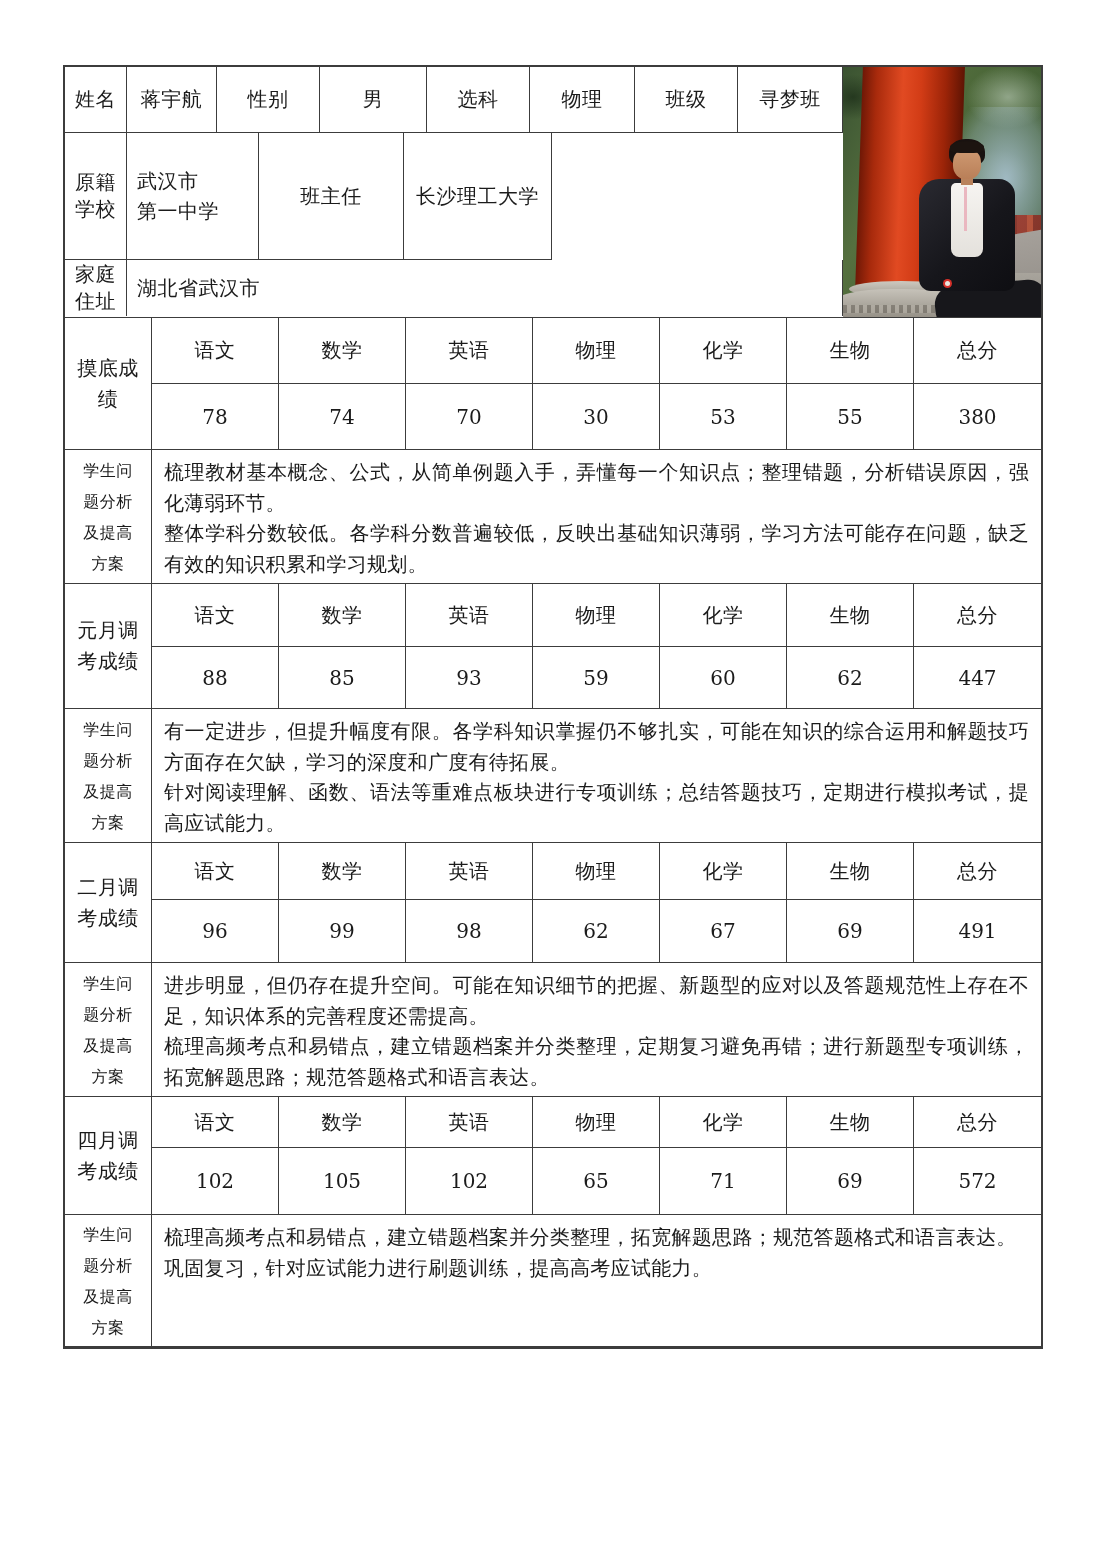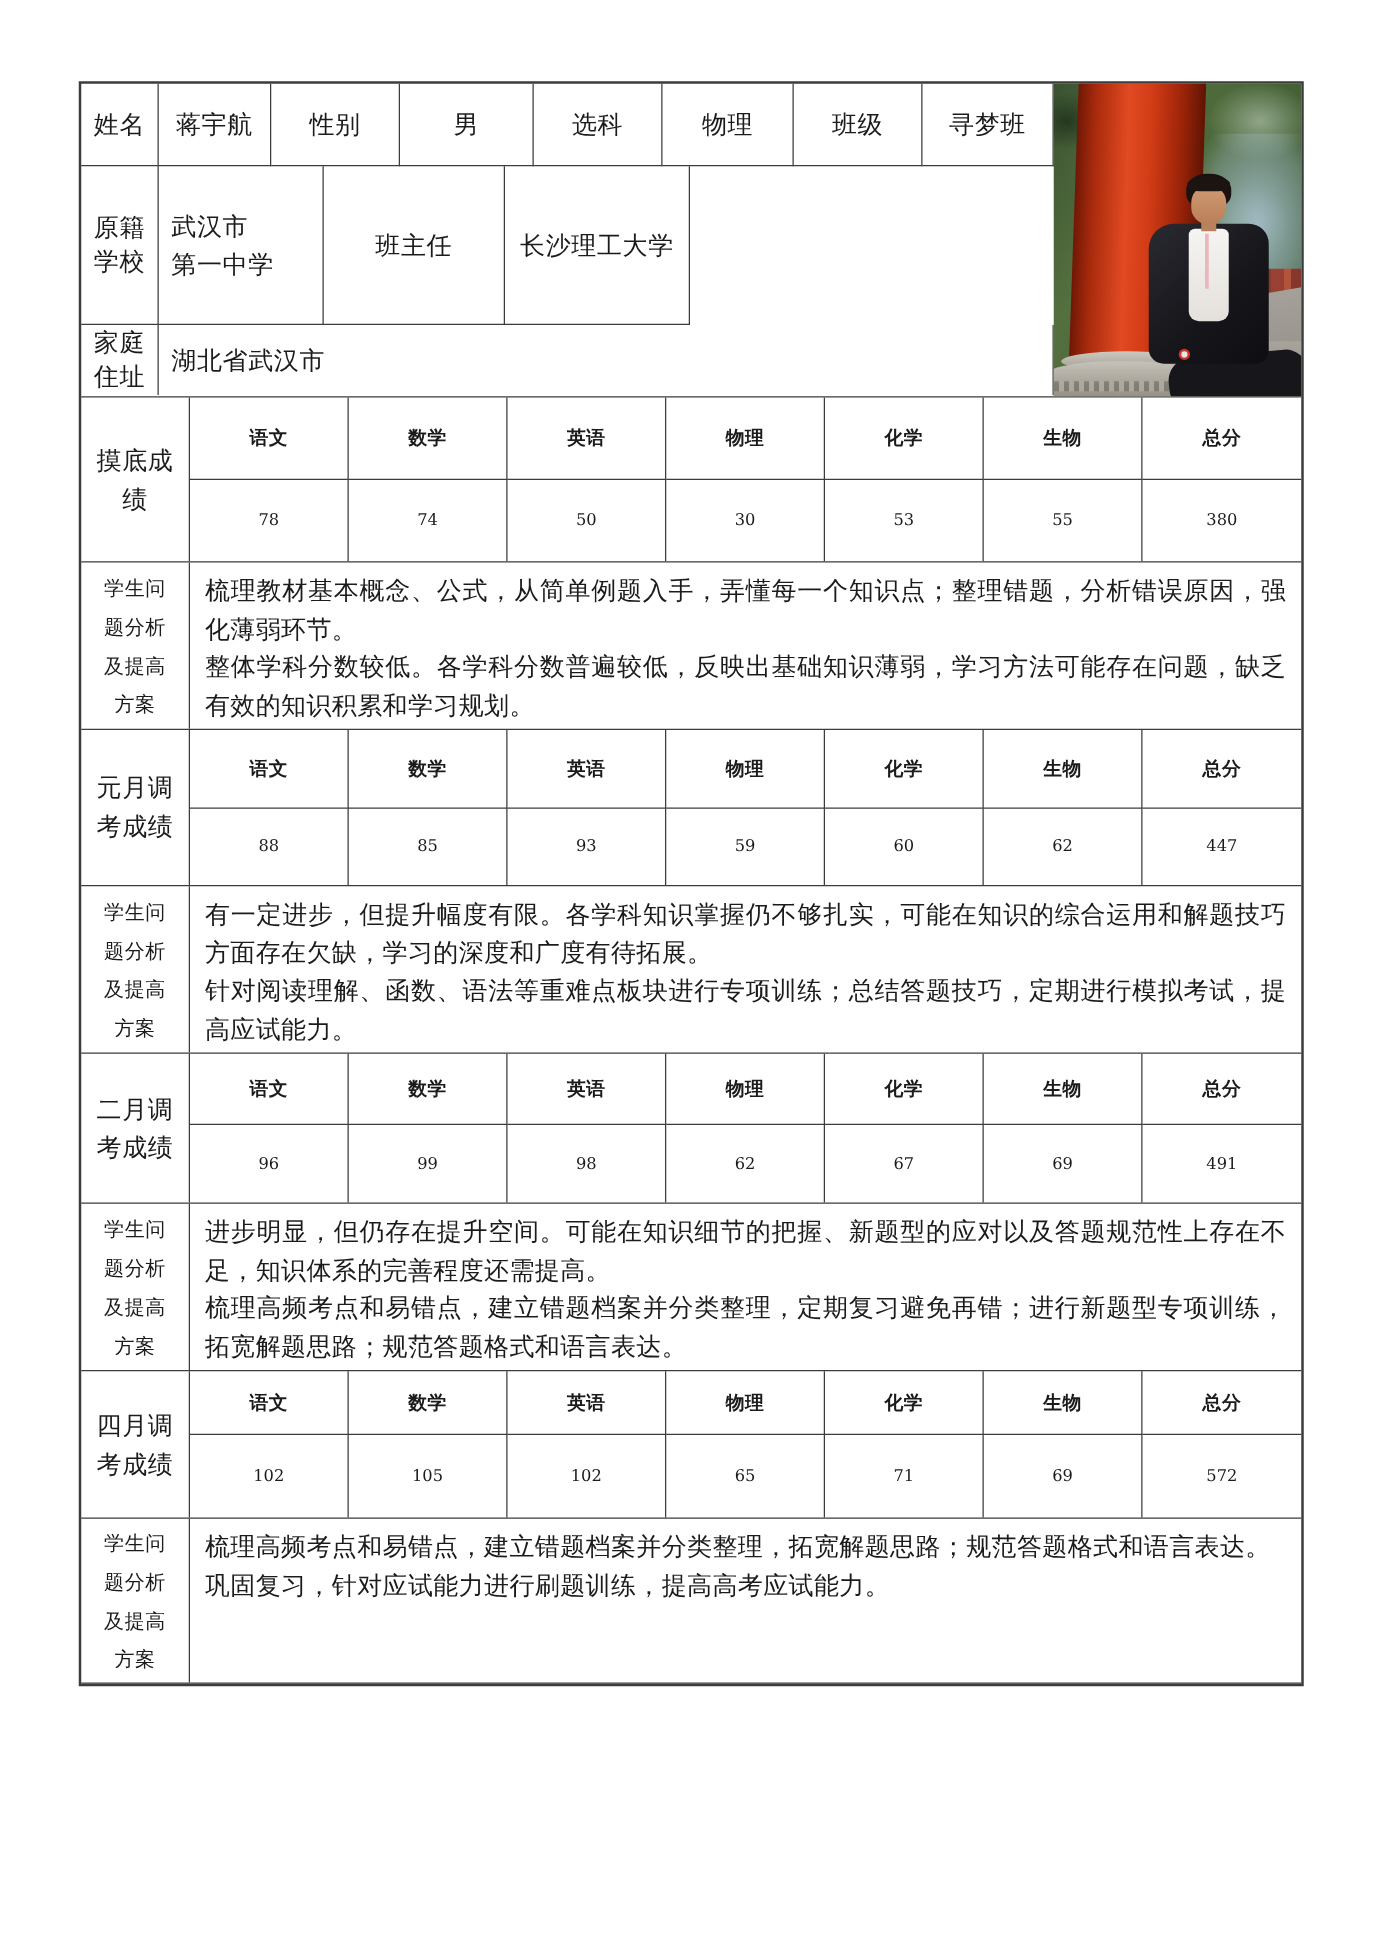--- a/index.html
+++ b/index.html
@@ -77,22 +77,22 @@
   .sec{display:grid;grid-template-columns:87px repeat(7,1fr);border-bottom:1px solid var(--line);}
   .sec .lab{
     grid-row:1/3;border-right:1px solid var(--line);box-sizing:border-box;
     display:flex;align-items:center;justify-content:center;text-align:center;
     font-size:20px;line-height:31px;padding:0 12px;word-break:break-all;letter-spacing:.5px;
   }
   .sec .sub,.sec .val{
     box-sizing:border-box;border-right:1px solid var(--line);
     display:flex;align-items:center;justify-content:center;
   }
-  .sec .sub{border-bottom:1px solid var(--line);font-size:15px;letter-spacing:.5px;font-weight:bold;}
-  .sec .val{font-size:13px;}
+  .sec .sub{border-bottom:1px solid var(--line);font-size:20px;letter-spacing:.5px;}
+  .sec .val{font-size:20px;}
   .sec .nr{border-right:none;}
   
   .ana{display:grid;grid-template-columns:87px 1fr;border-bottom:1px solid var(--line);}
   .ana .lab{
     border-right:1px solid var(--line);box-sizing:border-box;
     display:flex;align-items:center;justify-content:center;text-align:center;
     font-size:16px;line-height:31px;padding:0 13px;word-break:break-all;letter-spacing:.5px;
   }
   .ana .txt{
     box-sizing:border-box;padding:7px 12px 4px 12px;
@@ -156,21 +156,21 @@
         <div class="lab">摸底成绩</div>
         <div class="sub">语文</div>
         <div class="sub">数学</div>
         <div class="sub">英语</div>
         <div class="sub">物理</div>
         <div class="sub">化学</div>
         <div class="sub">生物</div>
         <div class="sub nr">总分</div>
         <div class="val">78</div>
         <div class="val">74</div>
-        <div class="val">50</div>
+        <div class="val">70</div>
         <div class="val">30</div>
         <div class="val">53</div>
         <div class="val">55</div>
         <div class="val nr">380</div>
       </div>
       <div class="ana" style="min-height: 130px;">
         <div class="lab">学生问题分析及提高方案</div>
         <div class="txt">
           <p>梳理教材基本概念、公式，从简单例题入手，弄懂每一个知识点；整理错题，分析错误原因，强化薄弱环节。</p>
           <p>整体学科分数较低。各学科分数普遍较低，反映出基础知识薄弱，学习方法可能存在问题，缺乏有效的知识积累和学习规划。</p>

